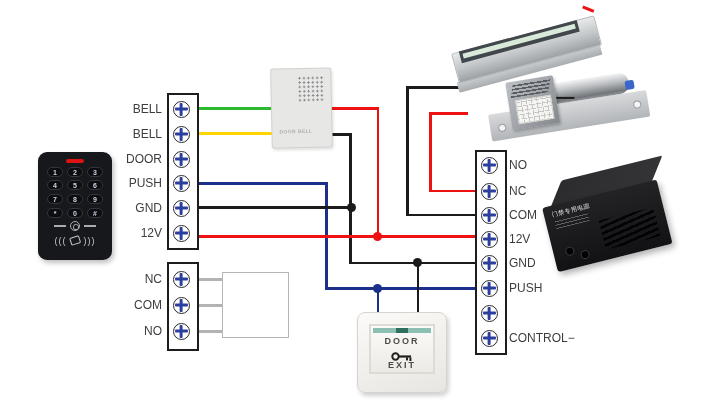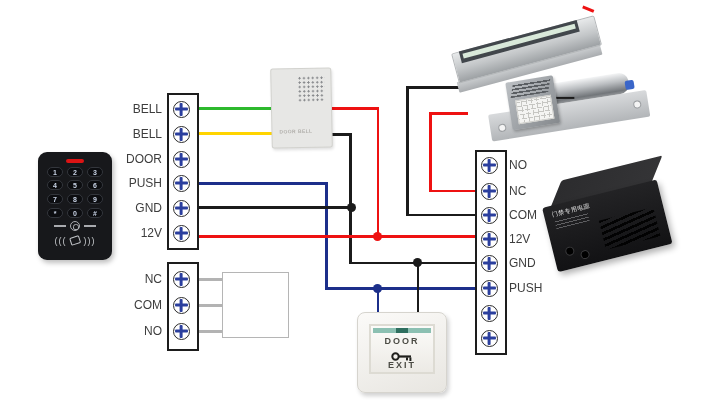--- a/index.html
+++ b/index.html
@@ -218,20 +218,21 @@
   <div class="term" style="left:480.5px;top:254.5px;"></div>
   <div class="term" style="left:480.5px;top:279.5px;"></div>
   <div class="term" style="left:480.5px;top:304.5px;"></div>
   <div class="term" style="left:480.5px;top:329.5px;"></div>
   <div class="tlabel" style="left:509px;top:157px;">NO</div>
   <div class="tlabel" style="left:509px;top:183px;">NC</div>
   <div class="tlabel" style="left:509px;top:207px;">COM</div>
   <div class="tlabel" style="left:509px;top:231px;">12V</div>
   <div class="tlabel" style="left:509px;top:255px;">GND</div>
   <div class="tlabel" style="left:509px;top:280px;">PUSH</div>
+  <div class="tlabel" style="left:509px;top:330px;">CONTROL−</div>
 
   <div class="exit">
     <div class="exit-panel">
       <div class="exit-stripe"></div>
       <div class="exit-line1">DOOR</div>
       <div class="exit-key">
         <svg width="22" height="11" viewBox="0 0 22 11">
           <circle cx="4.5" cy="5.5" r="3.2" fill="none" stroke="#20201d" stroke-width="2"></circle>
           <rect x="8" y="4.4" width="12" height="2.2" fill="#20201d"></rect>
           <rect x="15" y="6.4" width="2" height="3" fill="#20201d"></rect>

